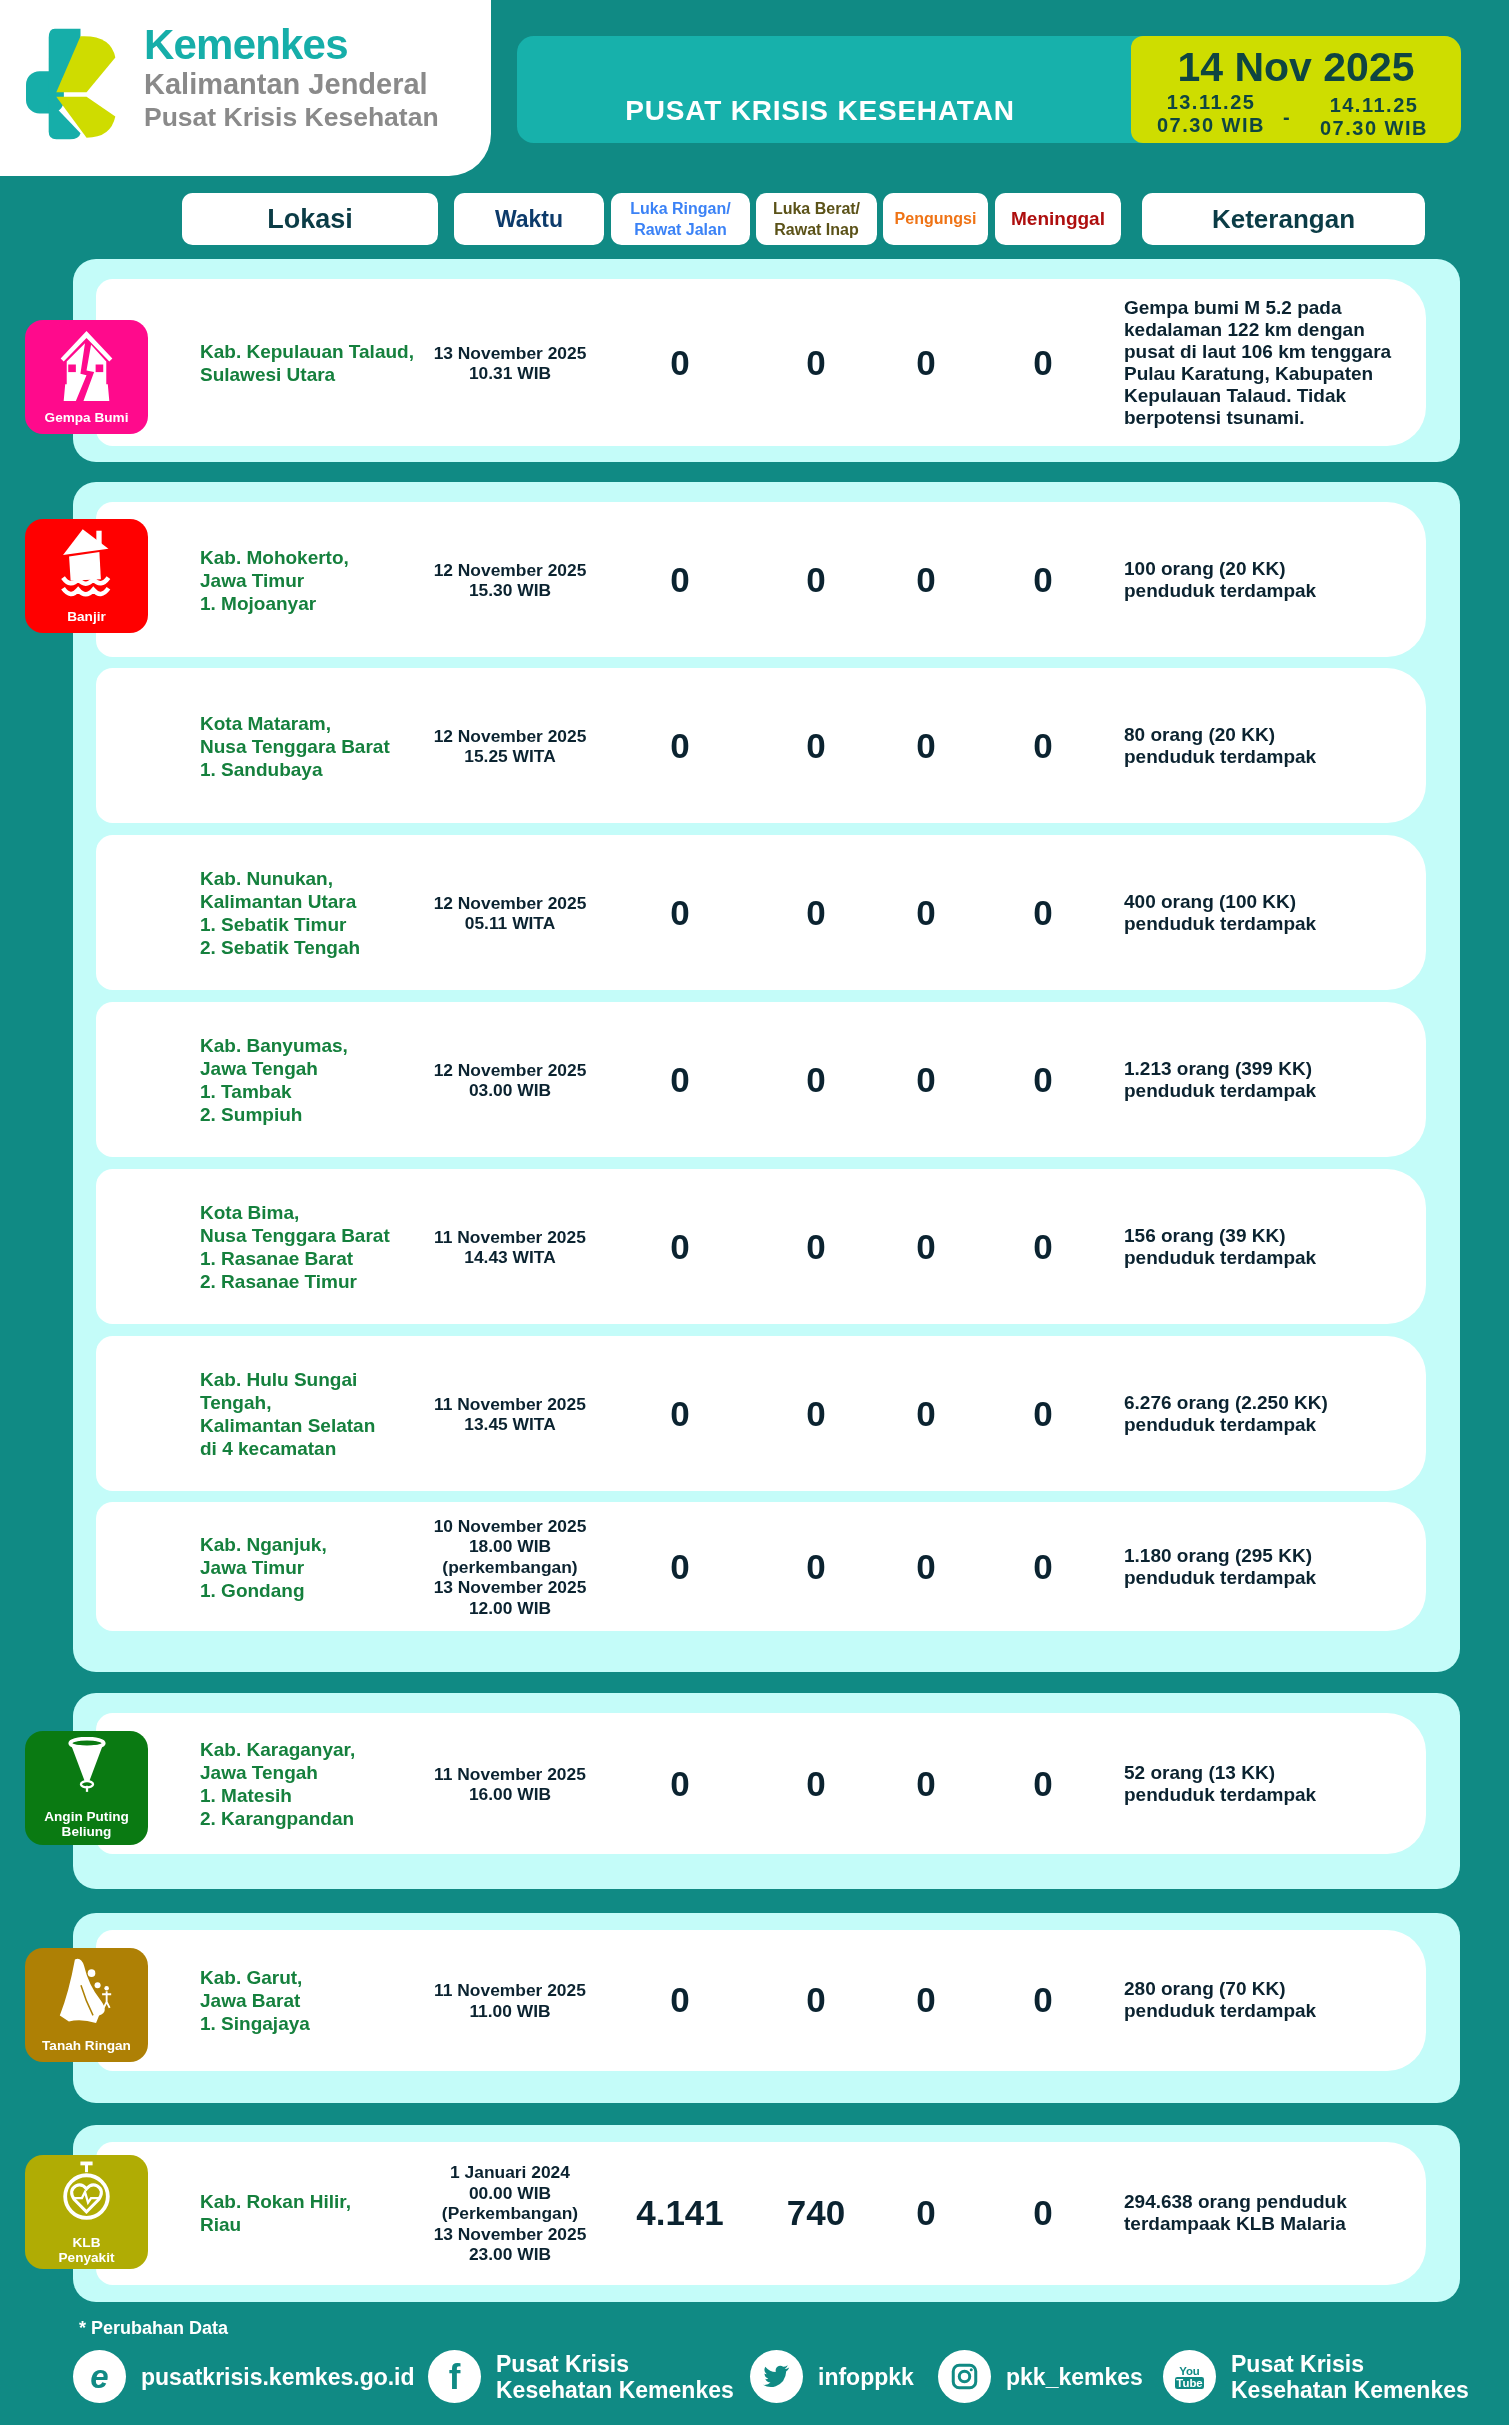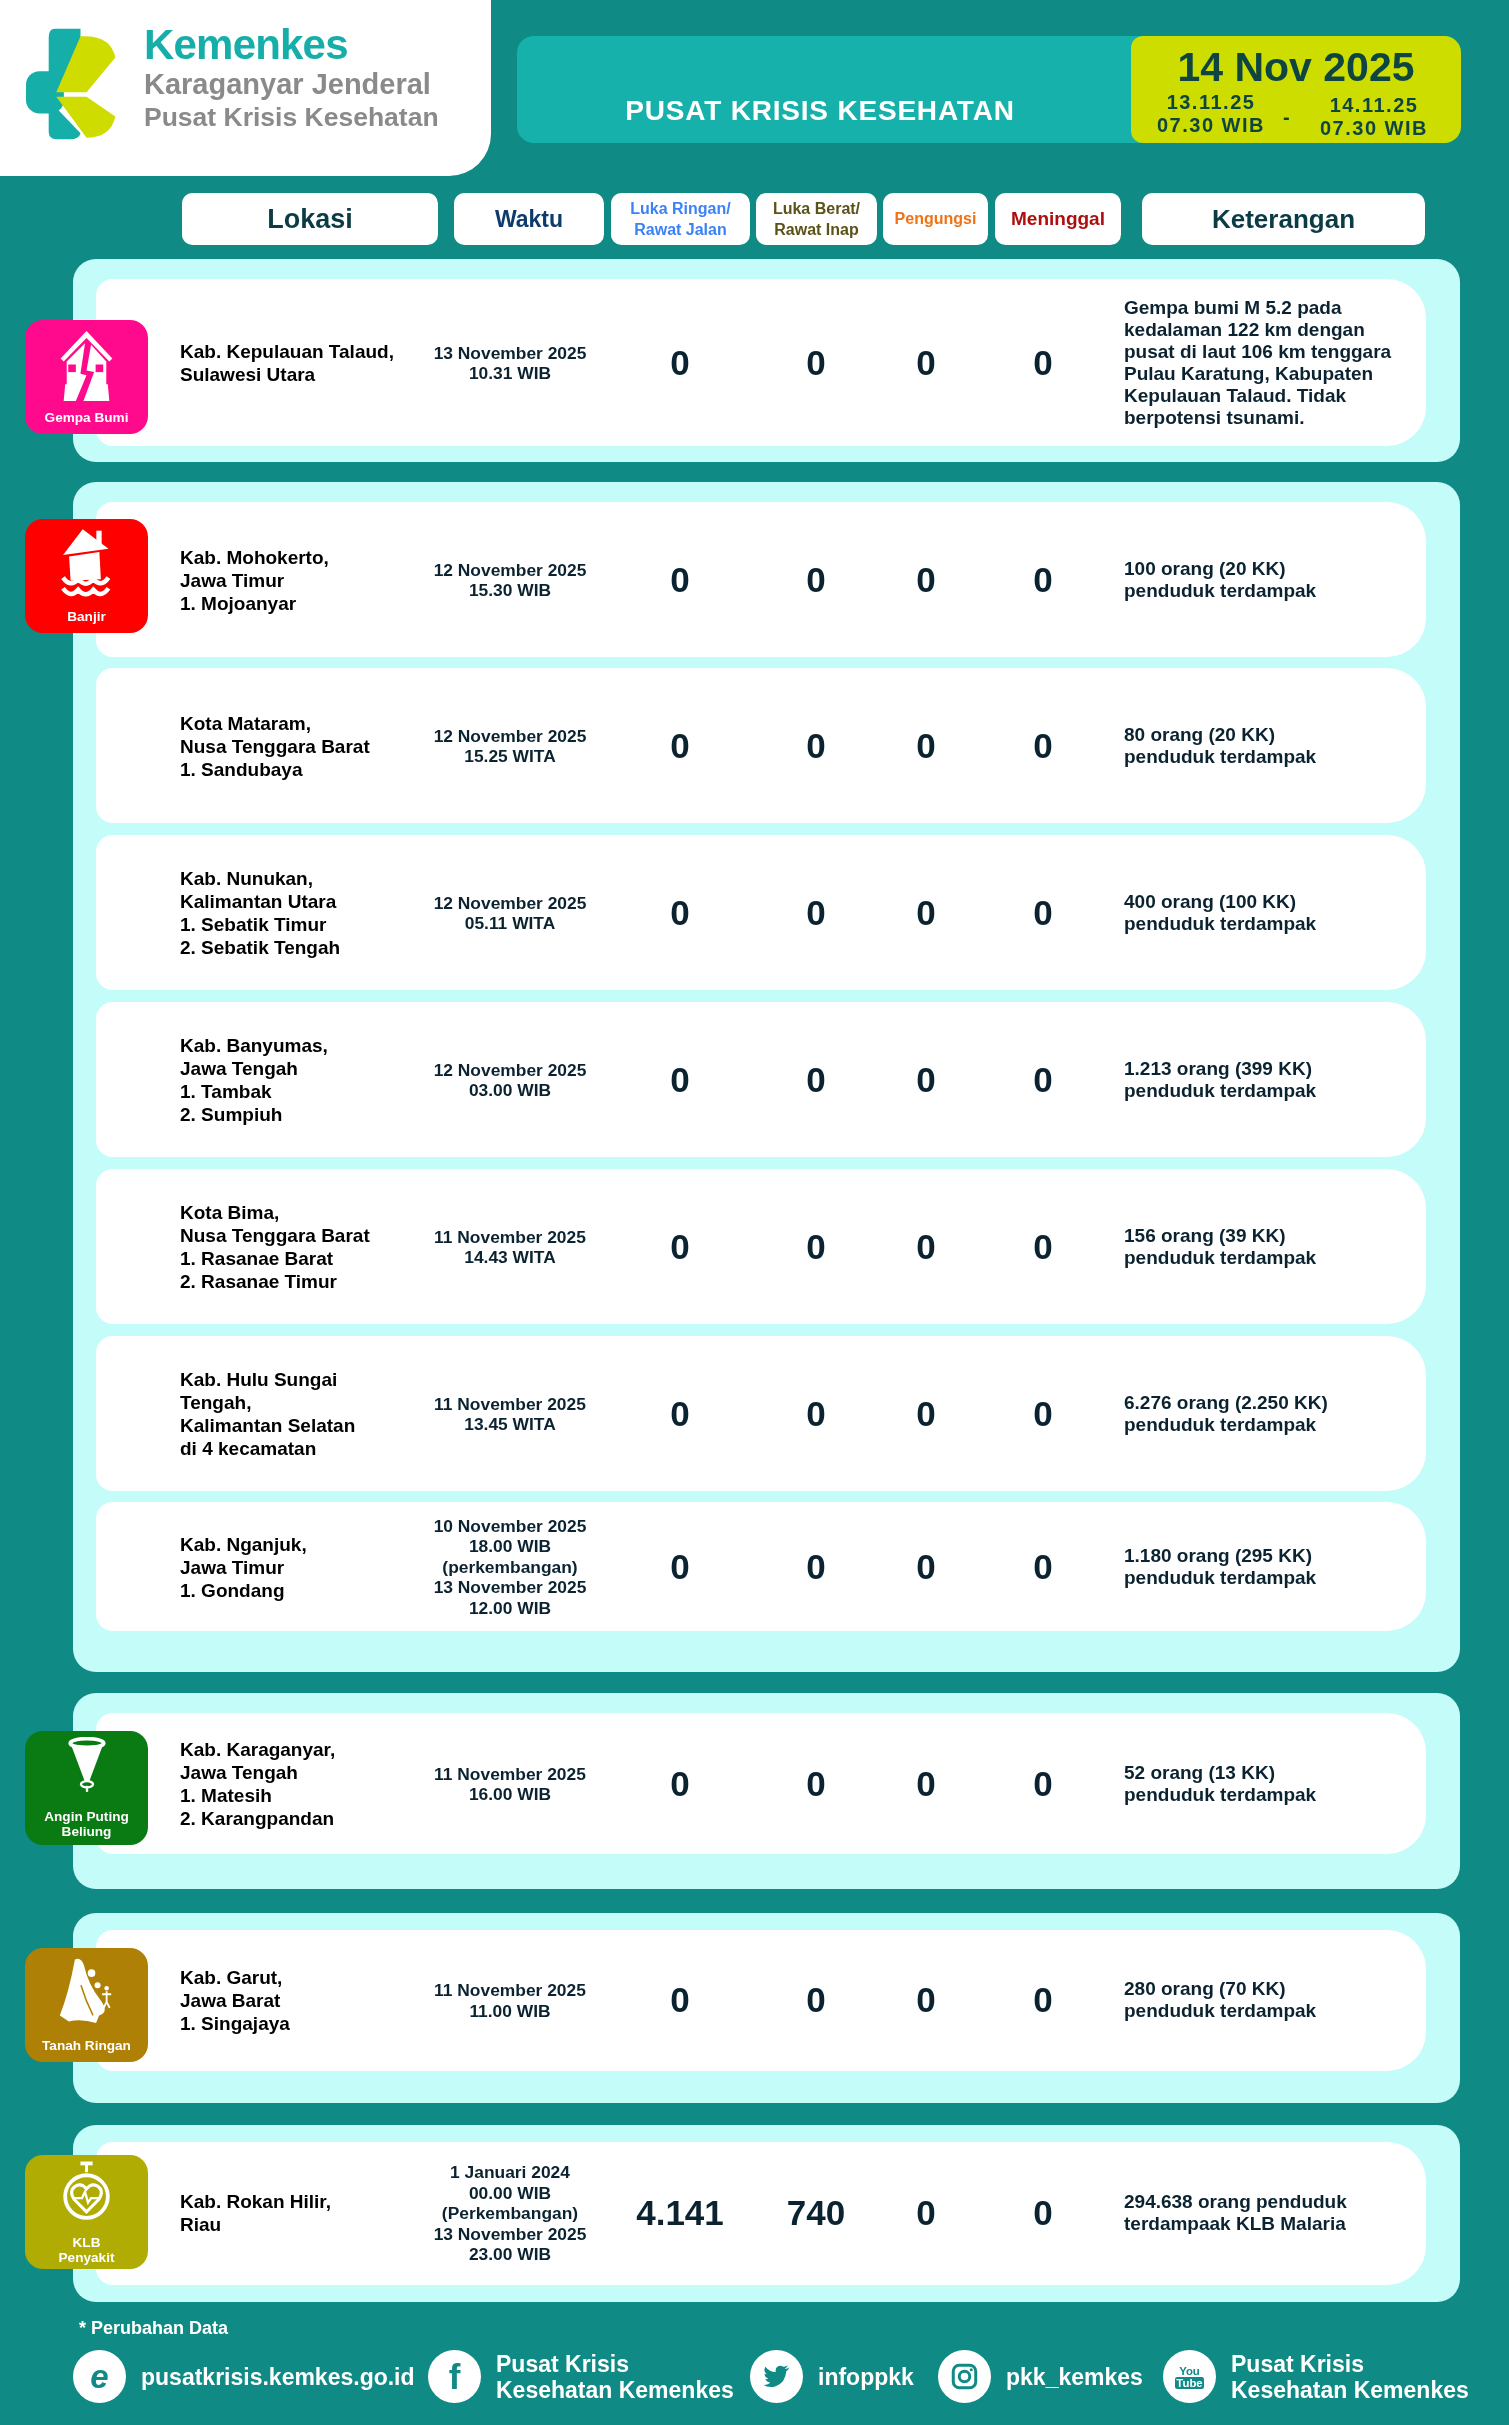--- a/index.html
+++ b/index.html
@@ -33,21 +33,21 @@
   .ch-meninggal { left: 995px; width: 126px; color: #ae0e0e; font-size: 19px; }
   .ch-ket { left: 1142px; width: 283px; color: #0b3c46; font-size: 26px; }
 
   
   .group { position: absolute; left: 73px; width: 1387px; background: #c4fcf9; border-radius: 23px; }
   .row { position: absolute; left: 23px; width: 1330px; background: #fff; border-radius: 16.7px 39px 39px 16.7px; }
   .badge { position: absolute; left: -71px; width: 123px; height: 114px; border-radius: 18px; color: #fff; text-align: center; }
   .badge .b-icon { position: absolute; left: 0; right: 0; top: 6px; height: 76px; display: flex; justify-content: center; align-items: center; }
   .badge .b-label { position: absolute; left: 0; right: 0; bottom: 9px; font-size: 13.6px; font-weight: bold; line-height: 15px; }
 
-  .cell-loc { position: absolute; left: 84px; width: 220px; top: 50%; transform: translateY(-50%); color: #000000; font-size: 19px; font-weight: bold; line-height: 23px; white-space: pre-line; }
+  .cell-loc { position: absolute; left: 104px; width: 220px; top: 50%; transform: translateY(-50%); color: #15803d; font-size: 19px; font-weight: bold; line-height: 23px; white-space: pre-line; }
   .cell-time { position: absolute; left: 308px; width: 212px; top: 50%; transform: translateY(-50%); text-align: center; color: #0b2330; font-size: 17.4px; font-weight: bold; line-height: 20.5px; white-space: pre-line; }
   .num { position: absolute; top: 50%; transform: translateY(-50%); text-align: center; color: #0b2330; font-size: 35px; font-weight: bold; width: 106px; }
   .n1 { left: 531px; } .n2 { left: 667px; } .n3 { left: 777px; } .n4 { left: 894px; }
   .cell-ket { position: absolute; left: 1028px; width: 303px; top: 50%; transform: translateY(-50%); color: #0b2330; font-size: 19px; font-weight: bold; line-height: 22px; white-space: pre-line; }
 
   
   .note { position: absolute; left: 79px; top: 2318px; color: #fff; font-size: 18px; font-weight: bold; }
   .social { position: absolute; top: 2350px; display: flex; align-items: center; color: #fff; font-size: 23px; font-weight: bold; }
   .social .ic { width: 53px; height: 53px; border-radius: 50%; background: #fff; color: #108a84; display: flex; align-items: center; justify-content: center; font-weight: bold; margin-right: 15px; flex: none; }
   .social .txt { line-height: 26px; white-space: pre-line; }
@@ -58,21 +58,21 @@
 <div class="logo-box">
   <svg class="logo-mark" viewBox="0 0 140 150">
     <rect x="0" y="58" width="50" height="56" rx="18" fill="#16aea9"></rect>
     <path d="M38 2 L72 2 L72 40 L30 90 L30 14 Q30 2 38 2 Z" fill="#16aea9"></path>
     <path d="M30 96 L72 140 Q70 148 58 148 L40 148 Q30 148 30 138 Z" fill="#16aea9"></path>
     <path d="M72 12 Q112 10 118 40 L80 86 L40 86 Z" fill="#cfdc00"></path>
     <path d="M40 92 L80 92 L118 118 Q112 146 80 146 Z" fill="#cfdc00"></path>
   </svg>
   <div class="logo-text">
     <div class="logo-brand">Kemenkes</div>
-    <div class="logo-line">Karaganyar Jenderal</div>
+    <div class="logo-line">Kalimantan Jenderal</div>
     <div class="logo-line small">Pusat Krisis Kesehatan</div>
   </div>
 </div>
 
 <div class="title-bar">
   <div class="title-sub">PUSAT KRISIS KESEHATAN</div>
   <div class="date-box">
     <div class="date-main">14 Nov 2025</div>
     <div class="date-from" style="white-space:pre-line">13.11.25
 07.30 WIB</div>

